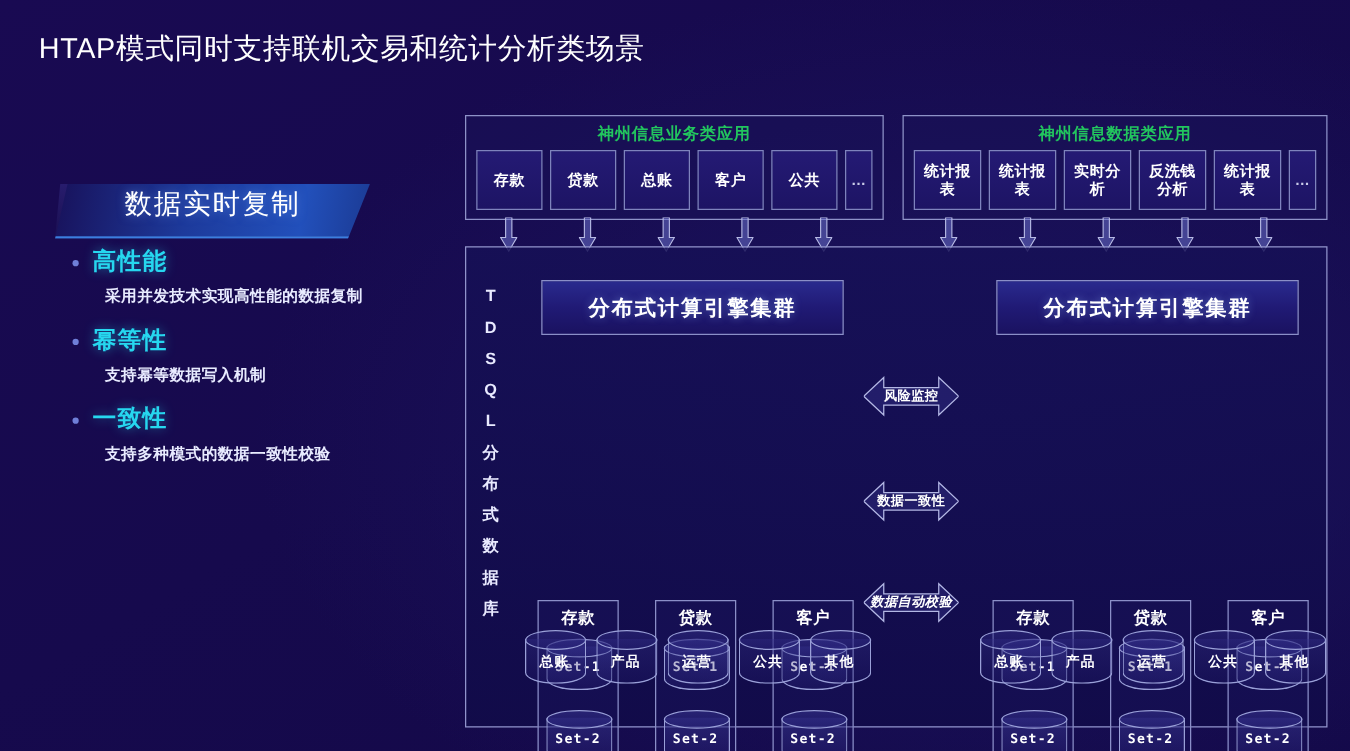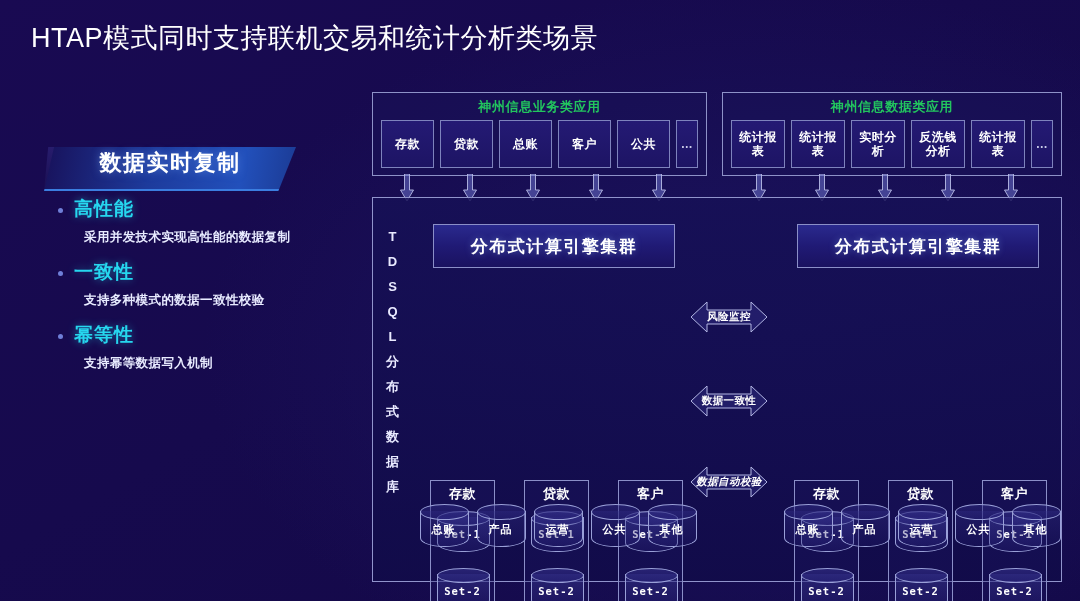--- a/index.html
+++ b/index.html
@@ -12,21 +12,21 @@
   }
   .stage{position:absolute;inset:0;
     background:
       radial-gradient(820px 520px at 72% 58%, #1b1560 0%, rgba(27,21,96,0) 70%),
       linear-gradient(150deg,#190a52 0%,#160a4d 45%,#130847 100%);
   }
 
   
   .page-title{
     position:absolute;left:31px;top:21px;
-    font-size:27px;line-height:34px;font-weight:400;
+    font-size:23px;line-height:34px;font-weight:400;
     letter-spacing:.5px;color:#ffffff;white-space:nowrap;
   }
 
   
   .banner{
     position:absolute;left:44px;top:147px;width:252px;height:44px;
   }
   .banner-shape{
     position:absolute;inset:0;
     background:linear-gradient(100deg,#18115a 0%,#1d3a9b 42%,#2250bb 78%,#1b3a93 100%);
@@ -35,21 +35,21 @@
   }
   .banner-edge{
     position:absolute;left:0;top:0;width:14px;height:44px;
     background:linear-gradient(180deg,#2a1f72,#1a1052);
     clip-path:polygon(30% 0,100% 0,100% 100%,0 100%);
     opacity:.85;
   }
   .banner-text{
     position:absolute;left:0;top:0;width:252px;height:32px;
     display:flex;align-items:center;justify-content:center;
-    font-size:22px;font-weight:bold;letter-spacing:1.5px;
+    font-size:22px;font-weight:normal;letter-spacing:1.5px;
     text-shadow:0 0 8px rgba(120,170,255,.5);
   }
 
   
   .bullets{position:absolute;left:58px;top:196px;width:300px;}
   .b-row{margin-bottom:13px;}
   .b-head{display:flex;align-items:center;gap:11px;}
   .b-dot{width:5px;height:5px;border-radius:50%;background:#6f7fd8;flex:0 0 auto;margin-top:2px;}
   .b-title{font-size:19px;font-weight:bold;color:#26d7ef;letter-spacing:1px;
            text-shadow:0 0 9px rgba(38,215,239,.45);}
@@ -167,30 +167,30 @@
   <div class="b-row">
     <div class="b-head">
       <span class="b-dot"></span>
       <span class="b-title">高性能</span>
     </div>
     <div class="b-desc">采用并发技术实现高性能的数据复制</div>
   </div>
   <div class="b-row">
     <div class="b-head">
       <span class="b-dot"></span>
-      <span class="b-title">一致性</span>
-    </div>
-    <div class="b-desc">支持多种模式的数据一致性校验</div>
+      <span class="b-title">幂等性</span>
+    </div>
+    <div class="b-desc">支持幂等数据写入机制</div>
   </div>
   <div class="b-row">
     <div class="b-head">
       <span class="b-dot"></span>
-      <span class="b-title">幂等性</span>
-    </div>
-    <div class="b-desc">支持幂等数据写入机制</div>
+      <span class="b-title">一致性</span>
+    </div>
+    <div class="b-desc">支持多种模式的数据一致性校验</div>
   </div>
 </div>
 
 <div class="appbox" style="left:372px;top:92px;width:333px;height:82px;">
   <div class="appbox-title">神州信息业务类应用</div>
   <div class="appcells">
     <div class="appcell">存款</div>
     <div class="appcell">贷款</div>
     <div class="appcell">总账</div>
     <div class="appcell">客户</div>

